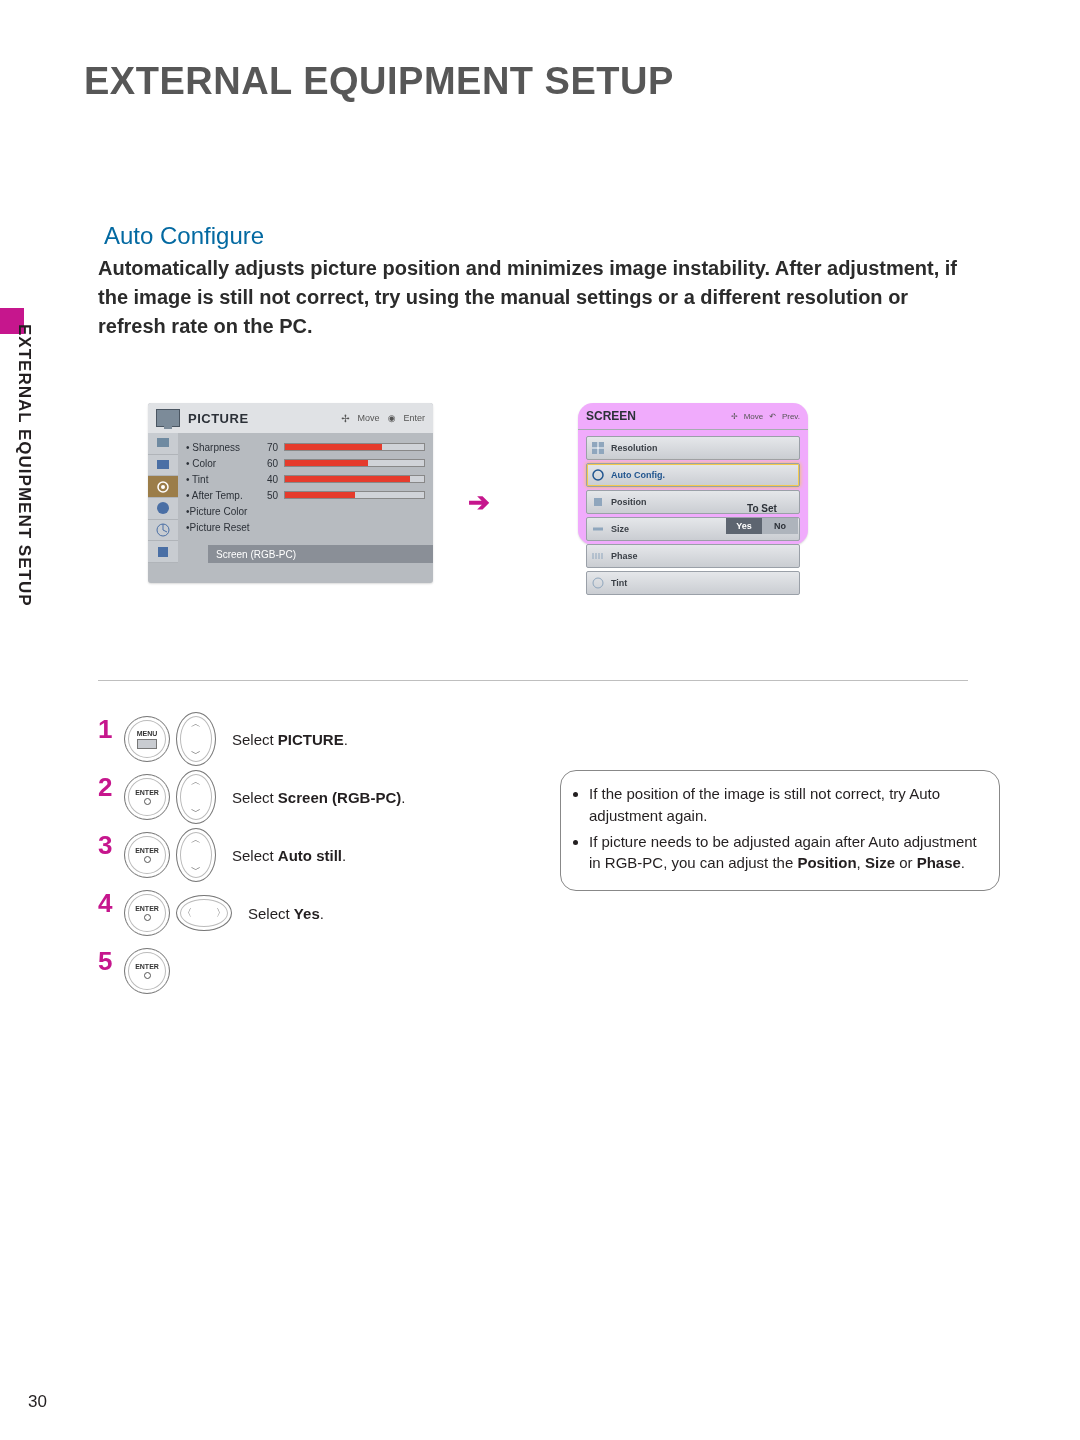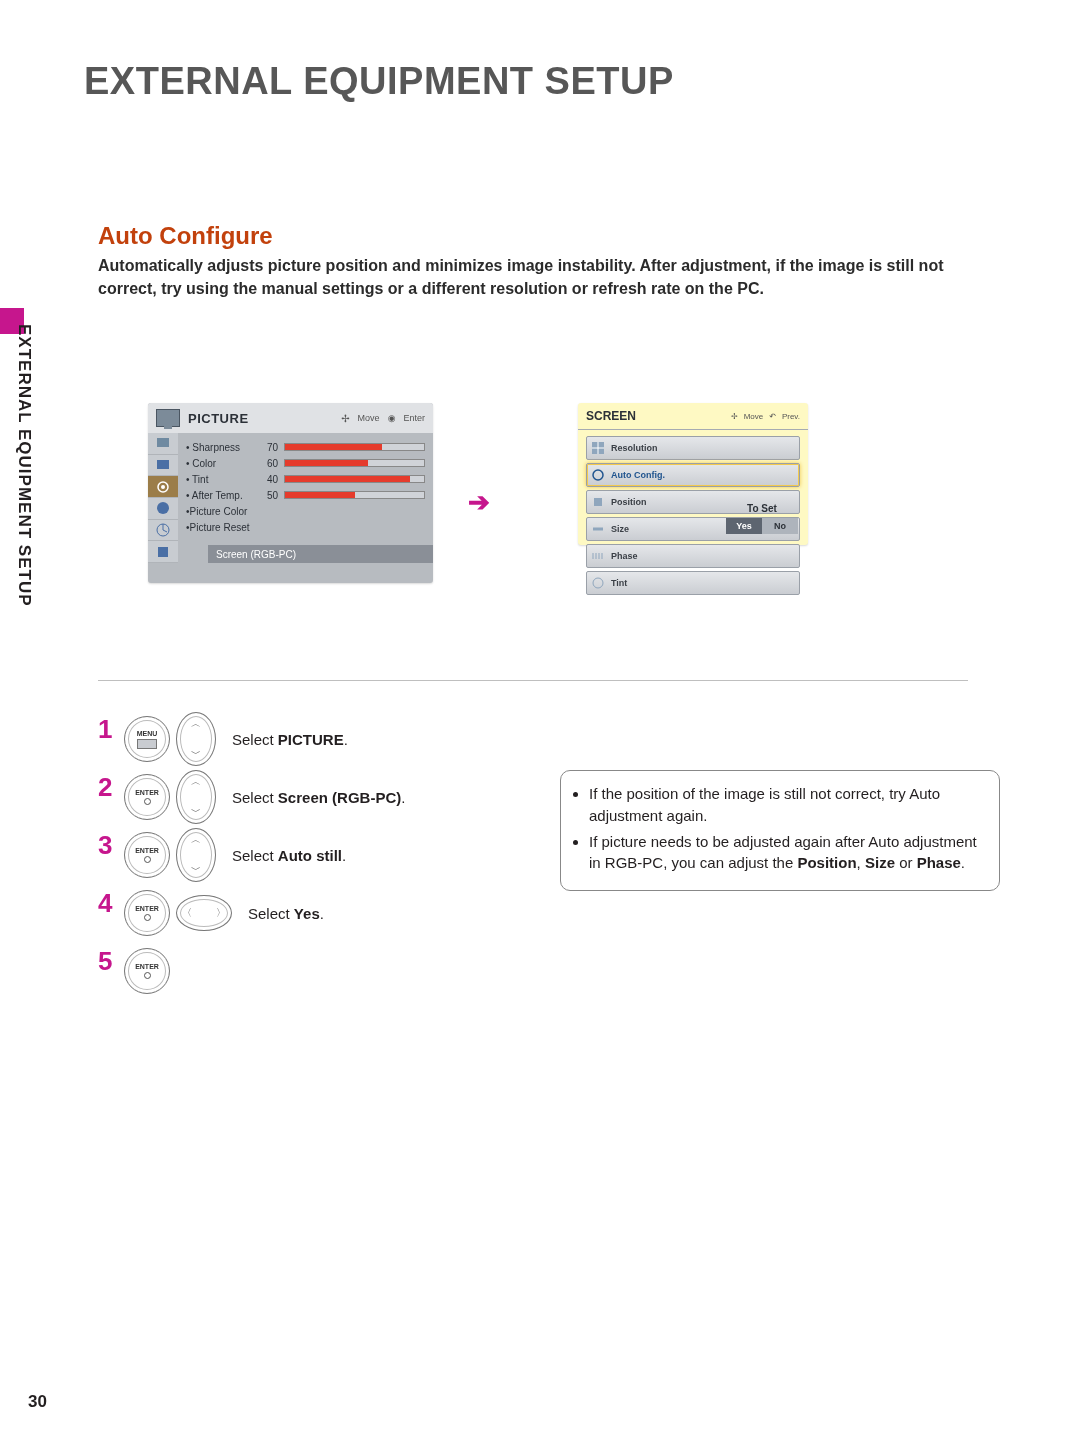--- a/index.html
+++ b/index.html
@@ -2,22 +2,22 @@
 <html><head>
 <meta charset="utf-8">
 <style>
   html,body{margin:0;padding:0;background:#fff;font-family:"Helvetica Neue",Arial,sans-serif;color:#231f20}
   .page{width:1080px;height:1440px;position:relative;box-sizing:border-box}
   .sideTabWrap{position:absolute;left:0;top:308px}
   .sideTab{position:absolute;left:0;top:0;width:24px;height:26px;background:#c6168d}
   .sideText2{position:absolute;left:34px;top:16px;font-size:17px;font-weight:700;letter-spacing:1px;
     transform:rotate(90deg);transform-origin:left top;white-space:nowrap}
   .title{position:absolute;left:84px;top:60px;font-size:38px;font-weight:600;letter-spacing:.5px;color:#575757}
-  .subTitle{position:absolute;left:98px;top:222px;font-size:24px;color:#c2410c;font-weight:700}
-  .intro{position:absolute;left:98px;top:254px;width:870px;font-size:16px;line-height:1.45;font-weight:600;color:#2b2b2b}
+  .subTitle{position:absolute;left:104px;top:222px;font-size:24px;color:#0369a1;font-weight:400}
+  .intro{position:absolute;left:98px;top:254px;width:870px;font-size:20px;line-height:1.45;font-weight:600;color:#2b2b2b}
   .figWrap{position:absolute;left:98px;top:395px;width:870px;height:285px}
   .panel1{position:absolute;left:50px;top:8px;width:285px;height:180px;background:#b7bbc0;border-radius:3px;box-shadow:0 1px 2px rgba(0,0,0,.15)}
   .p1head{display:flex;align-items:center;height:30px;background:#e0e2e5;border-radius:3px 3px 0 0}
   .tvIco{width:22px;height:16px;margin:0 8px;background:#7c8b99;border:1px solid #4a5561;position:relative}
   .tvIco::after{content:"";position:absolute;left:7px;bottom:-3px;width:8px;height:3px;background:#7c8b99}
   .p1title{font-size:13px;font-weight:700;color:#2c3138;letter-spacing:.5px}
   .p1hints{margin-left:auto;margin-right:8px;font-size:9px;color:#555;display:flex;gap:8px;align-items:center}
   .dpad{font-size:10px}
   .p1body{display:flex;height:130px}
   .p1nav{width:30px;background:#c8ccd1;display:flex;flex-direction:column}
@@ -25,21 +25,21 @@
   .p1navItm svg{width:16px;height:16px}
   .p1content{flex:1;position:relative;padding:6px 8px 0 8px;font-size:10px;color:#2c3138}
   .prow{display:flex;align-items:center;height:16px;gap:6px}
   .prow .lab{width:68px}
   .prow .val{width:18px;text-align:right}
   .bar{flex:1;height:6px;background:#d0d3d8;position:relative;border:1px solid #888}
   .bar>span{position:absolute;left:0;top:0;bottom:0;background:#e53b2c}
   .plink{height:16px;display:flex;align-items:center}
   .scrRow{position:absolute;left:30px;right:0;bottom:0;height:18px;background:#8a8f97;color:#fff;font-size:10px;display:flex;align-items:center;padding-left:8px}
   .arrow{position:absolute;left:370px;top:92px;color:#c6168d;font-size:26px;font-weight:900}
-  .panel2{position:absolute;left:480px;top:8px;width:230px;height:142px;background:#fef9c3;border-radius:3px;box-shadow:0 1px 2px rgba(0,0,0,.15)}
+  .panel2{position:absolute;left:480px;top:8px;width:230px;height:142px;background:#f0abfc;border-radius:15px;box-shadow:0 1px 2px rgba(0,0,0,.15)}
   .p2head{height:26px;display:flex;align-items:center;padding:0 8px;border-bottom:1px solid #a6abb1}
   .p2title{font-size:12px;font-weight:700;color:#2c3138}
   .p2hints{margin-left:auto;font-size:8px;color:#555;display:flex;gap:6px}
   .p2list{padding:6px 8px;display:flex;flex-direction:column;gap:3px}
   .p2itm{display:flex;align-items:center;height:22px;background:linear-gradient(#e5e7ea,#cacdd2);border:1px solid #9aa0a8;border-radius:2px;font-size:9px;font-weight:700;color:#3a3f46}
   .p2itm.sel{box-shadow:0 0 0 1px #f2c94c inset,0 0 4px #f2c94c}
   .p2ico{width:22px;display:flex;align-items:center;justify-content:center}
   .p2lab{flex:1;padding-left:2px}
   .p2itm.sel .p2lab{color:#21558f}
   .p2side{position:absolute;right:10px;top:100px;text-align:center;font-size:10px;font-weight:700;color:#2c3138}
@@ -54,24 +54,24 @@
   .btns{display:flex;gap:6px;align-items:center}
   .rbtn{width:44px;height:44px;border:1px solid #777;border-radius:50%;display:flex;flex-direction:column;align-items:center;justify-content:center;background:#fff;box-shadow:inset 0 0 0 3px #fff,inset 0 0 0 4px #bbb}
   .rbtn .t{font-size:7px;font-weight:700;color:#333;line-height:1}
   .rbtn .menuBox{width:18px;height:8px;background:#c9ccd1;border:1px solid #777;margin-top:2px}
   .rbtn .dot{width:5px;height:5px;border:1px solid #555;border-radius:50%;margin-top:2px}
   .oval{width:38px;height:44px;border:1px solid #777;border-radius:50%/50%;display:flex;flex-direction:column;align-items:center;justify-content:space-between;padding:4px 0;background:#fff;box-shadow:inset 0 0 0 3px #fff,inset 0 0 0 4px #bbb}
   .oval.hz{width:44px;height:34px;flex-direction:row;padding:0 5px}
   .chev{font-size:10px;color:#555}
   .stepTxt{margin-left:16px;font-size:15px}
   .stepTxt b{font-weight:700}
-  .noteBox{position:absolute;left:560px;top:770px;width:410px;border:1px solid #888;border-radius:10px;padding:12px 14px;font-size:15px;line-height:1.45}
+  .noteBox{position:absolute;left:560px;top:770px;width:410px;border:1px solid #888;border-radius:16px;padding:12px 14px;font-size:15px;line-height:1.45}
   .noteBox li{margin-bottom:4px}
   .noteBox ul{margin:0;padding-left:14px;list-style:disc}
-  .pgnum{position:absolute;left:28px;bottom:28px;font-size:17px;font-weight:700}
+  .pgnum{position:absolute;left:28px;bottom:28px;font-size:17px;font-weight:400}
 </style>
 </head>
 <body>
 <div class="page">
 
 <div class="sideTabWrap">
   <div class="sideTab"></div>
   <div class="sideText2">EXTERNAL EQUIPMENT SETUP</div>
 </div>
 

